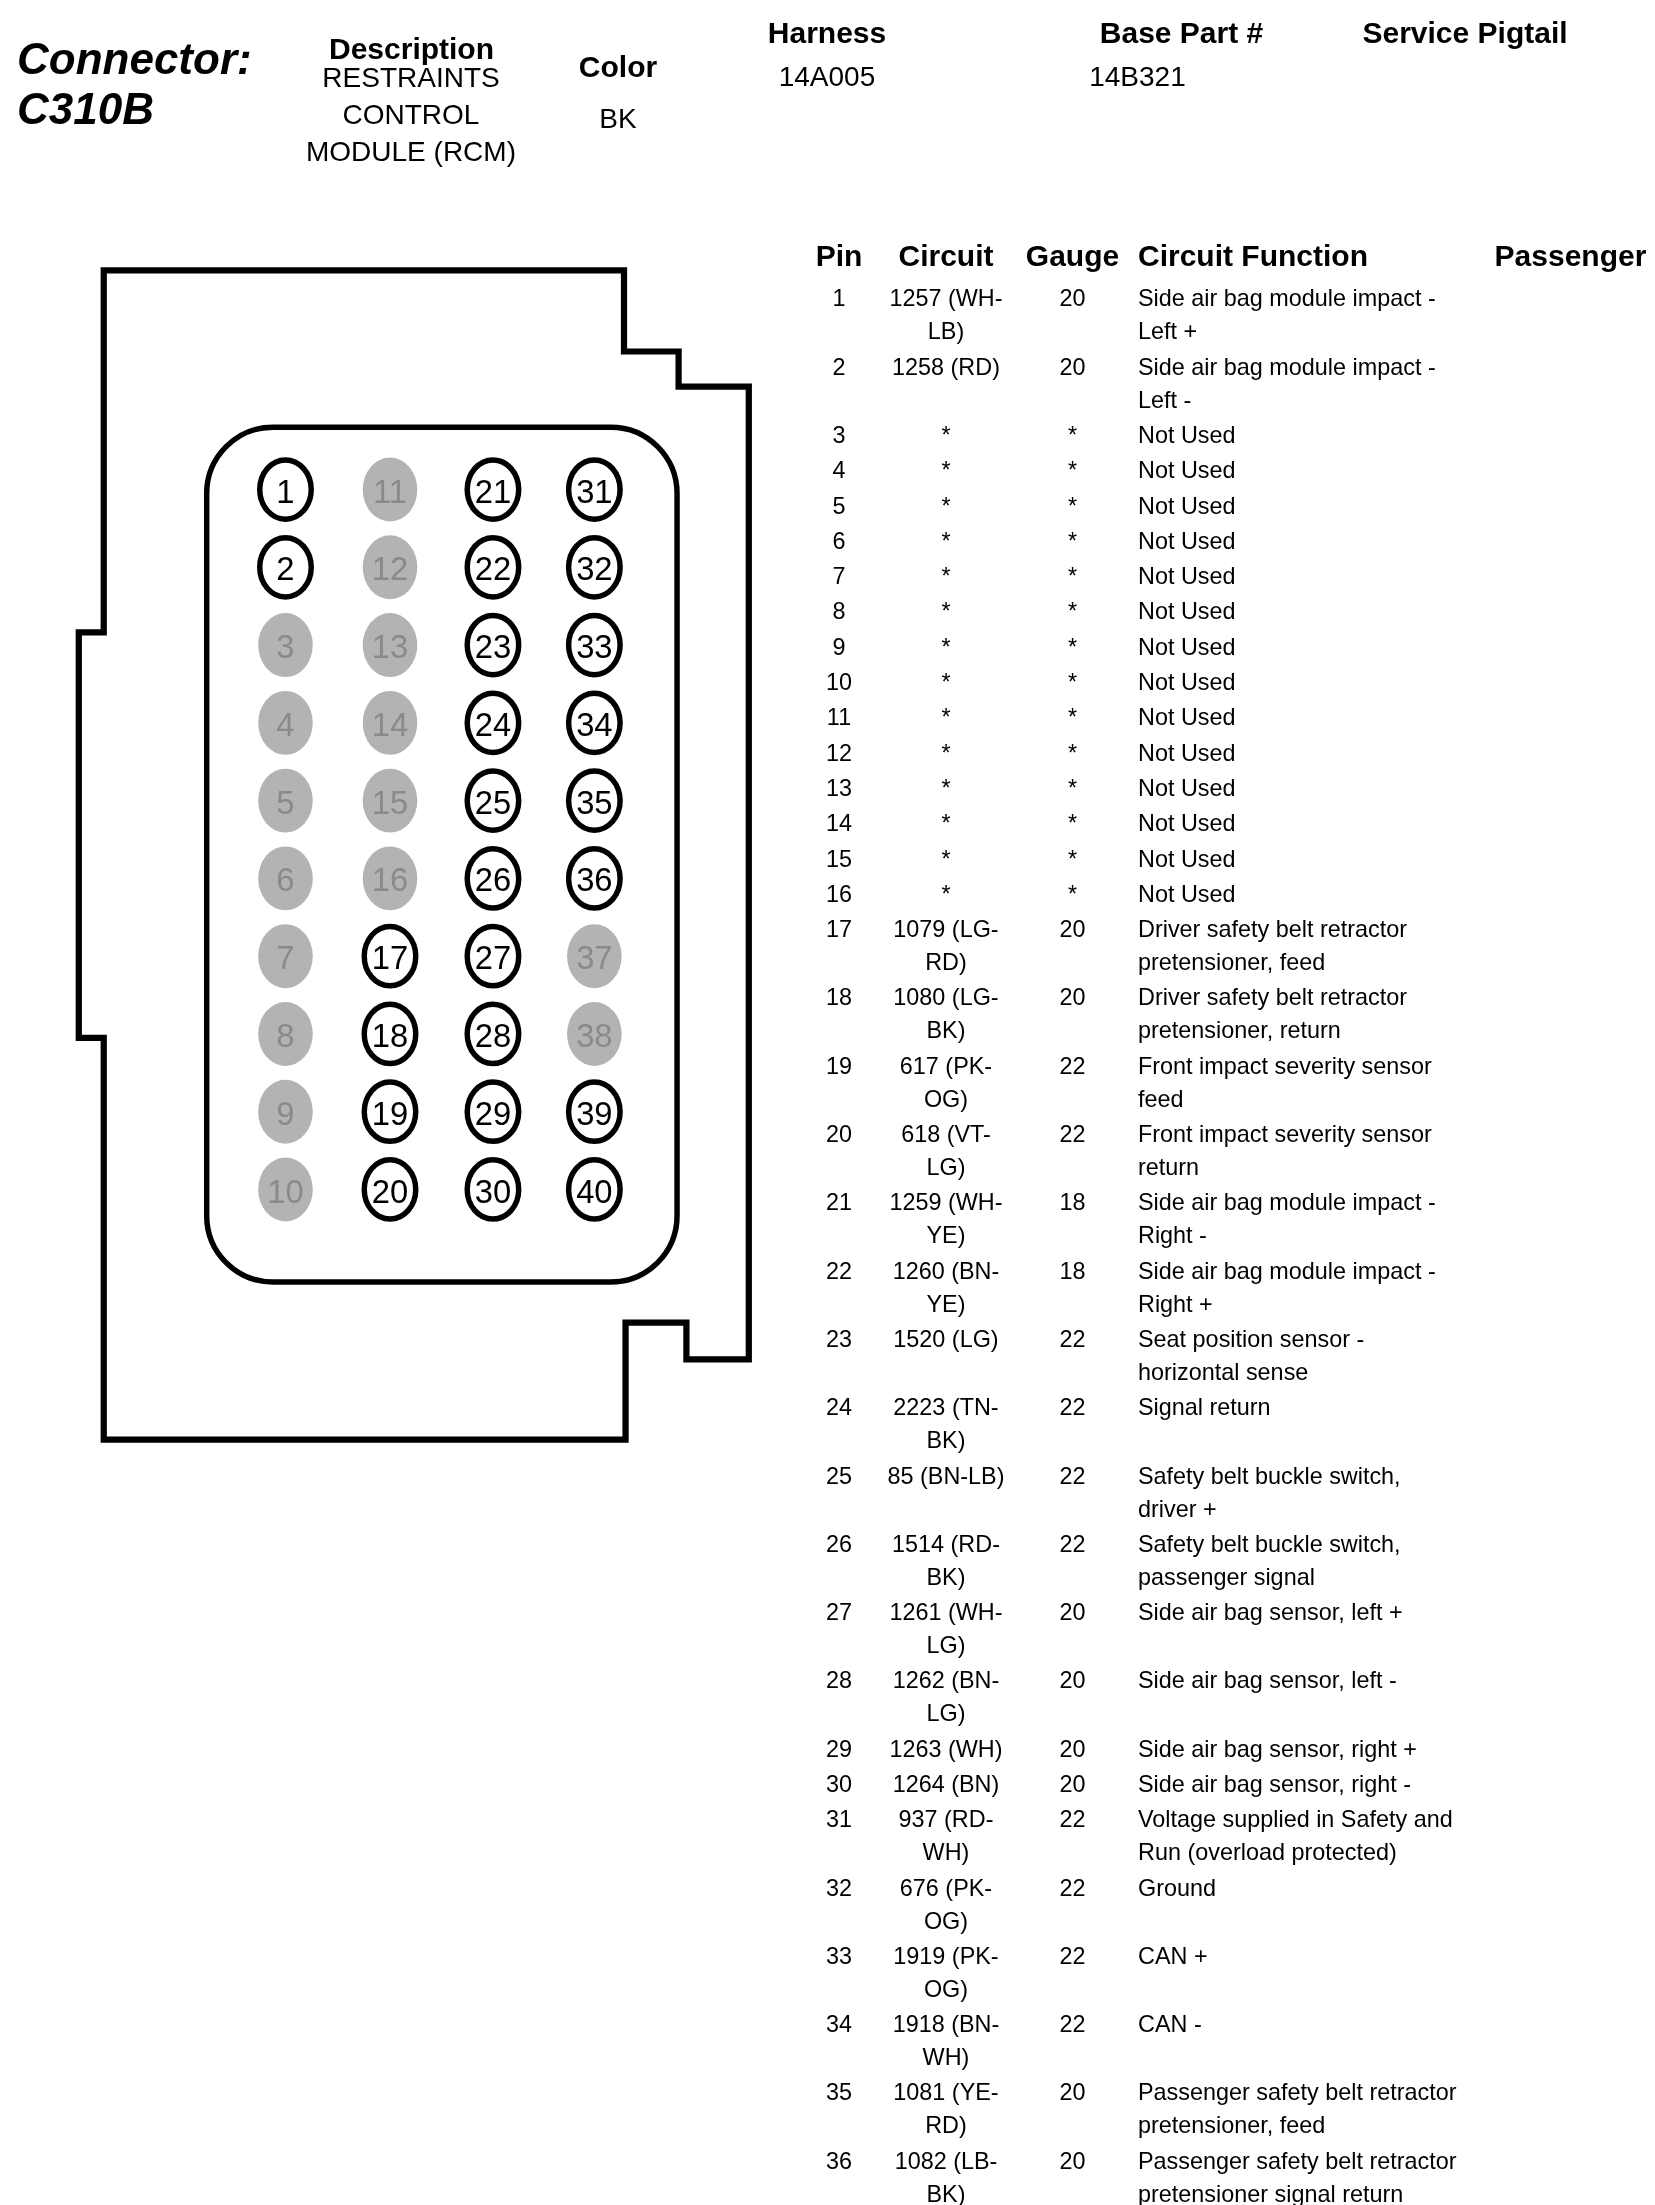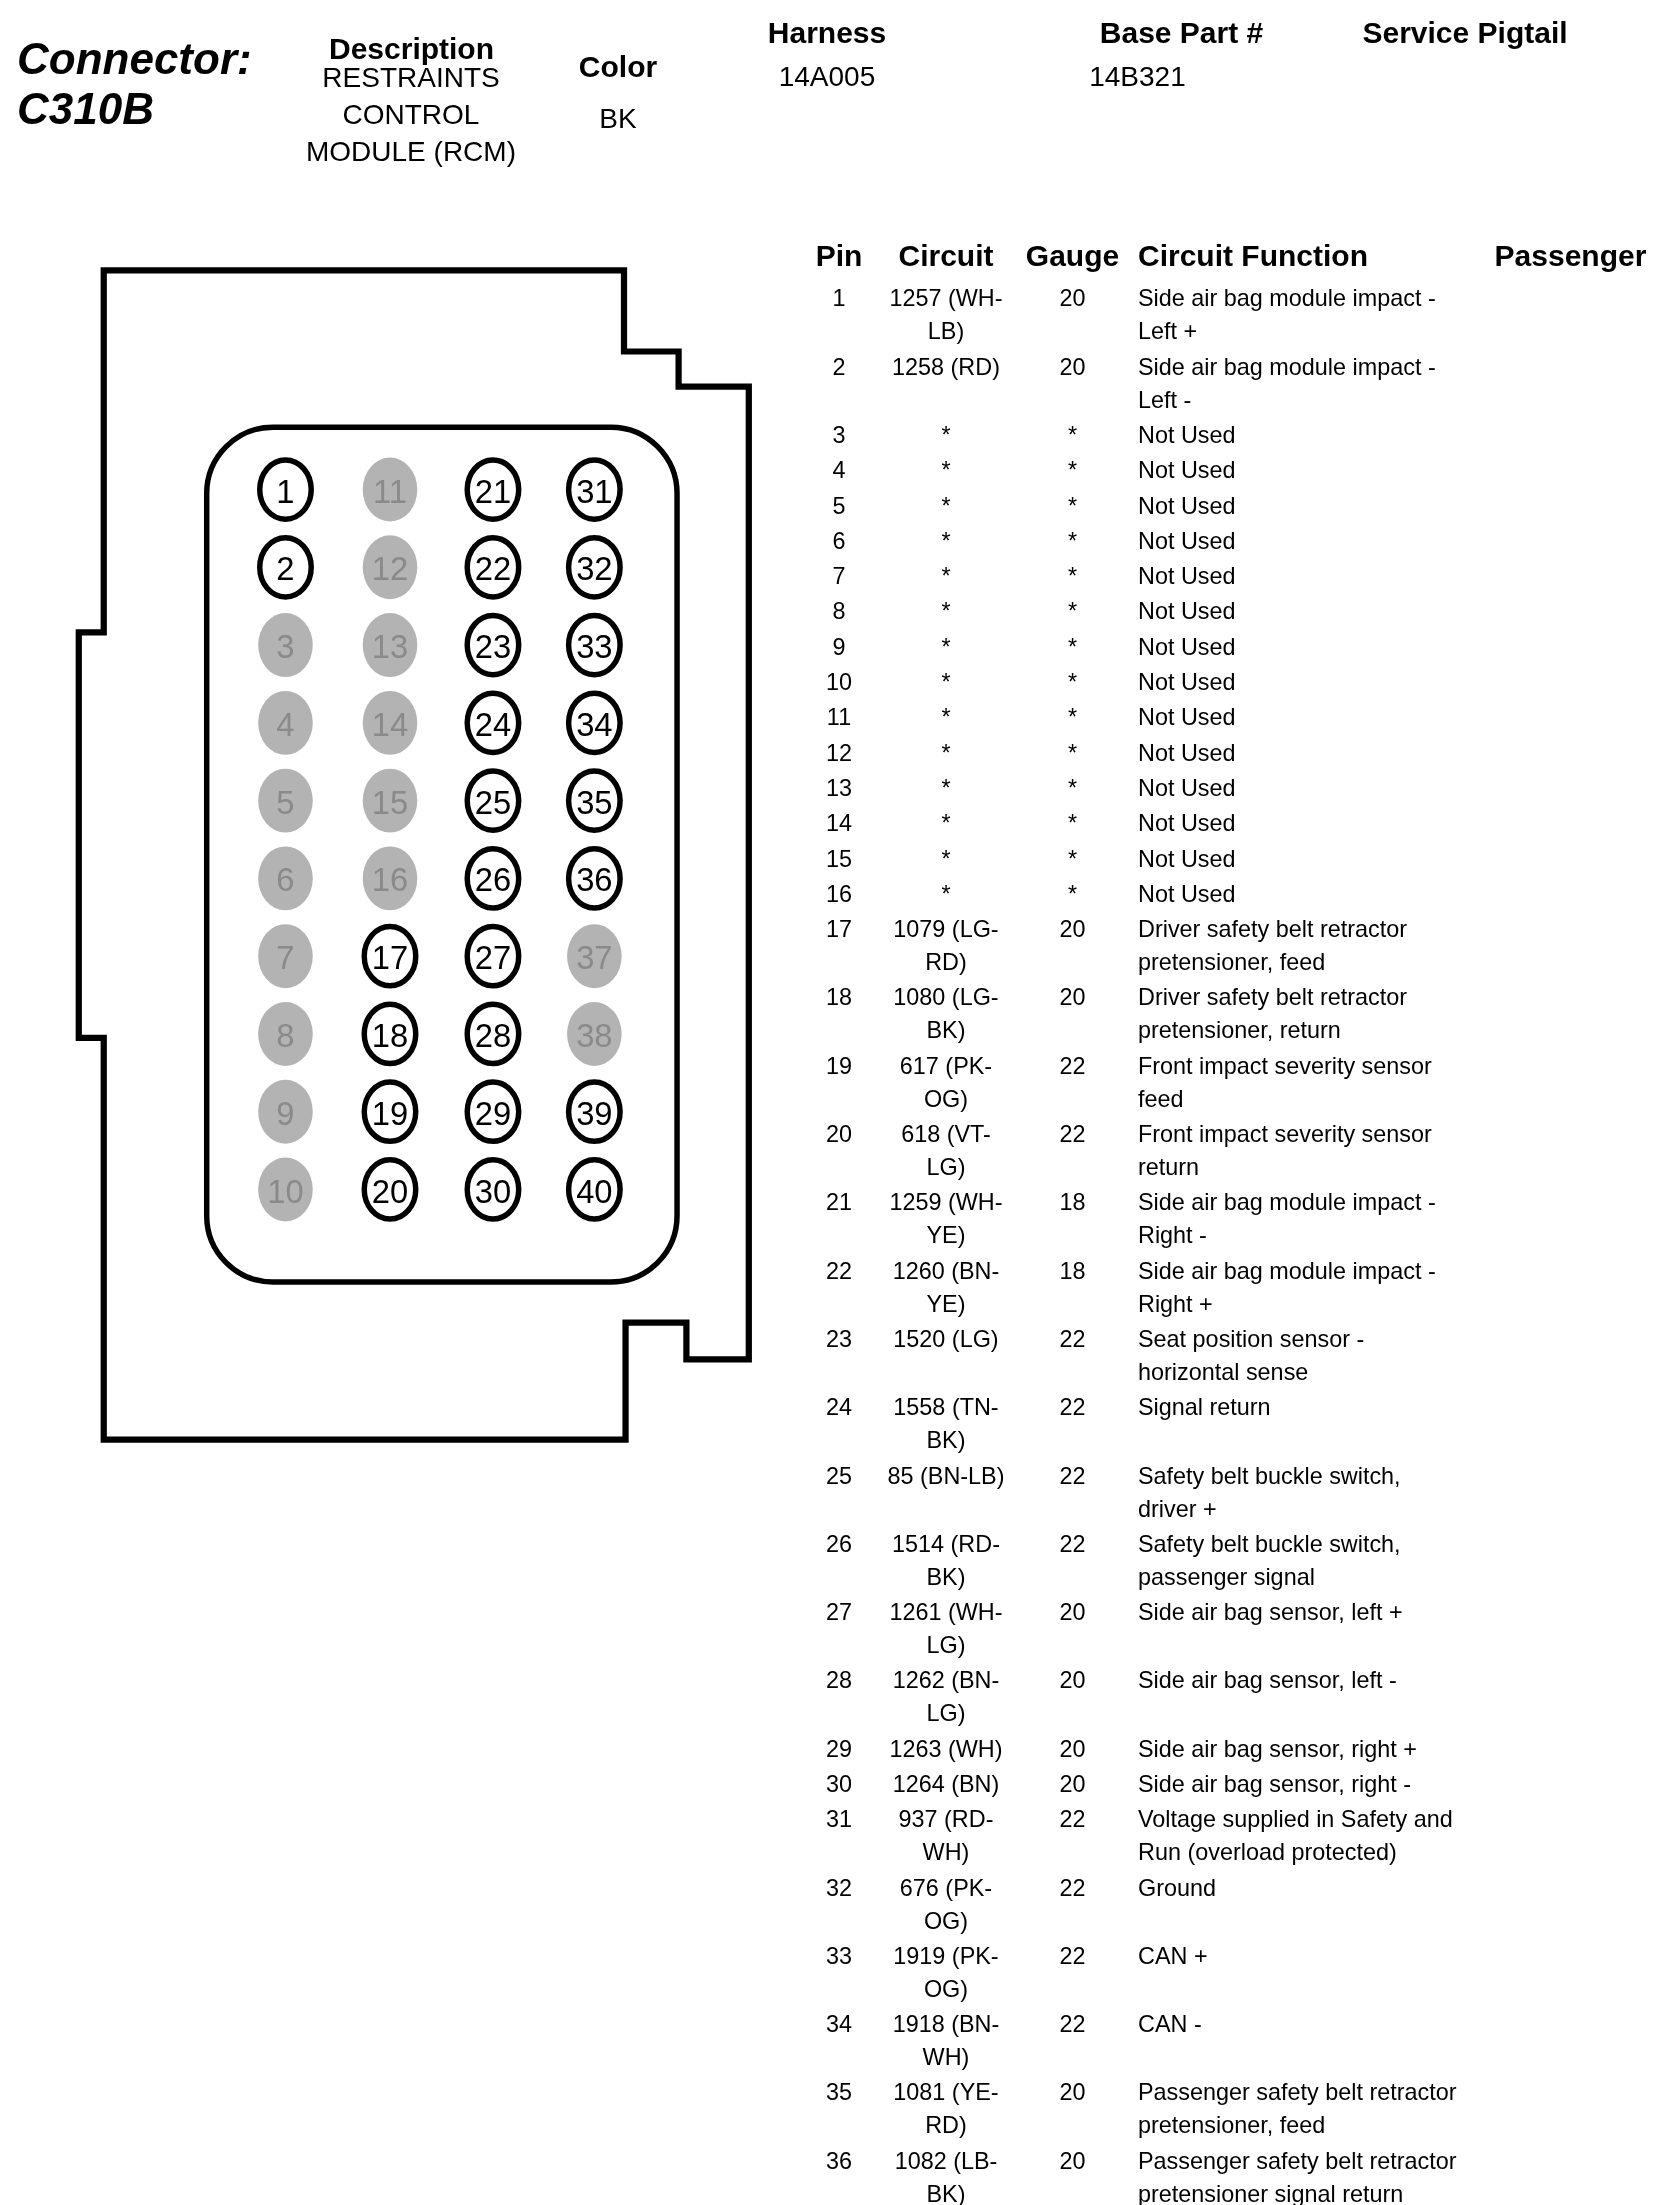--- a/index.html
+++ b/index.html
@@ -326,21 +326,21 @@
       <div class="trow tbody-row">
         <div class="c-pin">23</div>
         <div class="c-circuit preline">1520 (LG)</div>
         <div class="c-gauge">22</div>
         <div class="c-func preline">Seat position sensor -
 horizontal sense</div>
         <div class="c-qual"></div>
       </div>
       <div class="trow tbody-row">
         <div class="c-pin">24</div>
-        <div class="c-circuit preline">1558 (TN-
+        <div class="c-circuit preline">2223 (TN-
 BK)</div>
         <div class="c-gauge">22</div>
         <div class="c-func preline">Signal return</div>
         <div class="c-qual"></div>
       </div>
       <div class="trow tbody-row">
         <div class="c-pin">25</div>
         <div class="c-circuit preline">85 (BN-LB)</div>
         <div class="c-gauge">22</div>
         <div class="c-func preline">Safety belt buckle switch,

